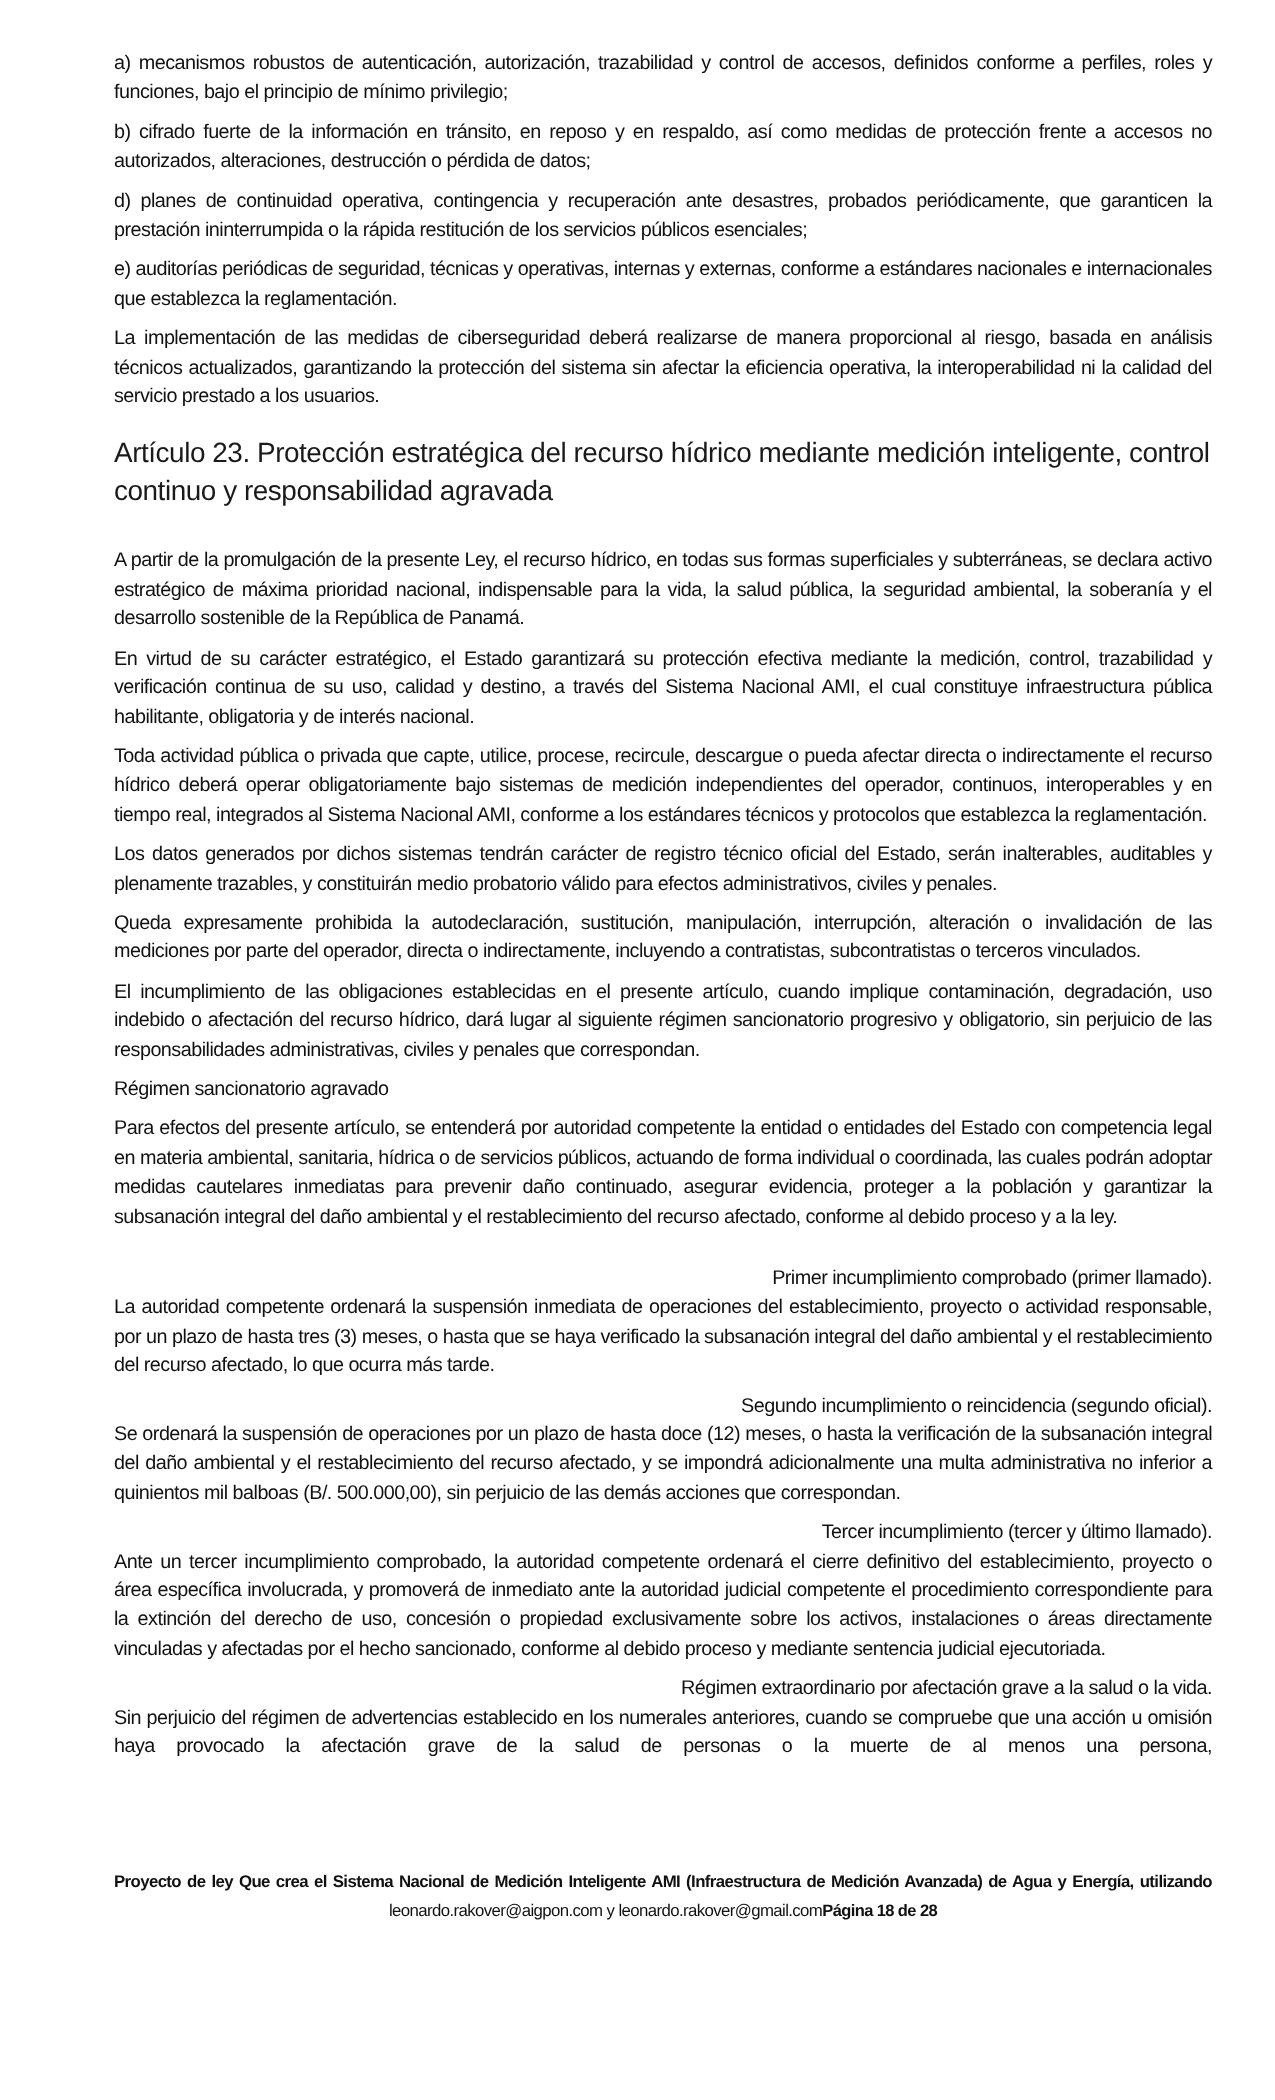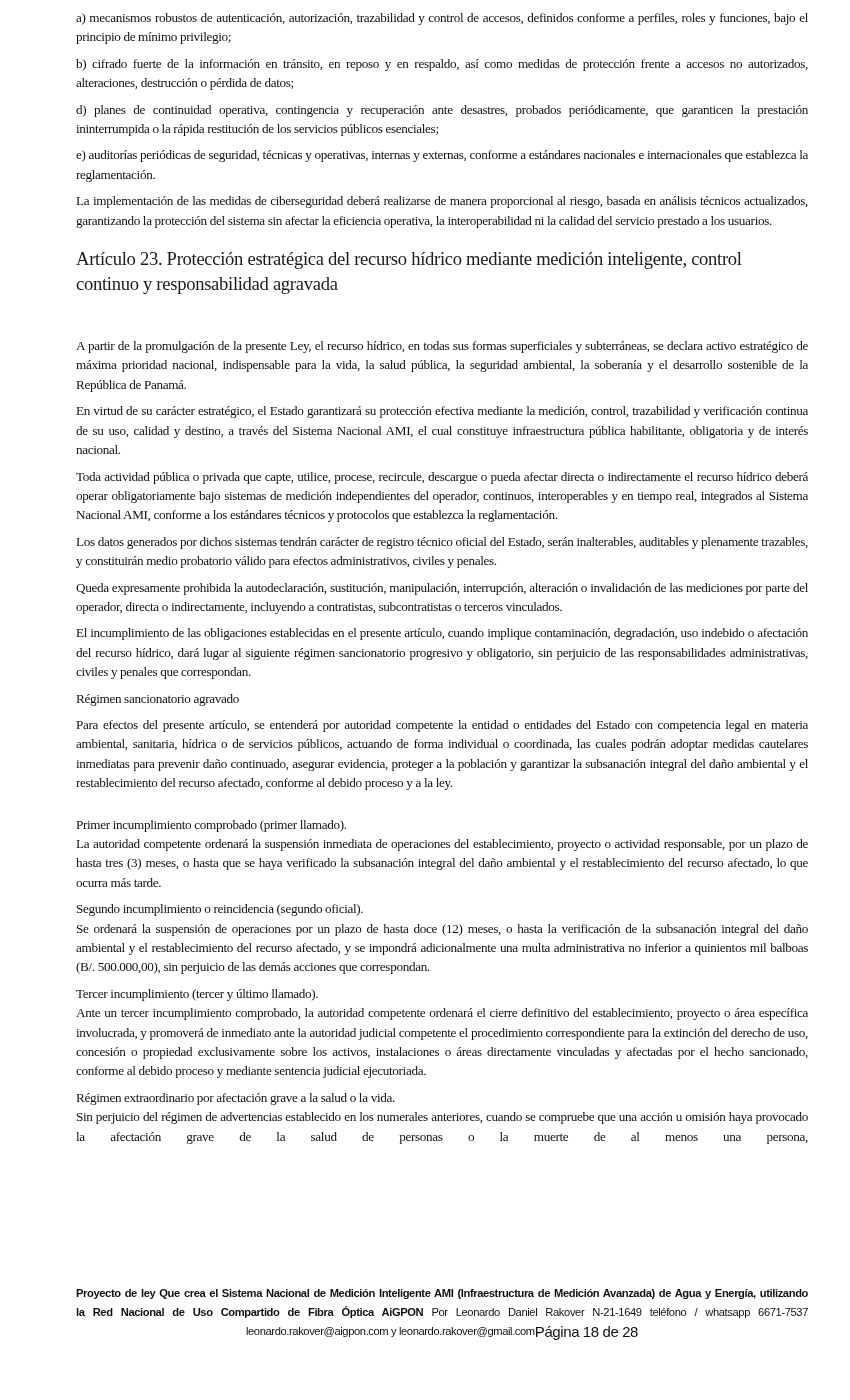--- a/index.html
+++ b/index.html
@@ -1,40 +1,40 @@
 <!DOCTYPE html>
 <html><head>
 <meta charset="utf-8">
 <style>
   html, body { margin: 0; padding: 0; background: #ffffff; }
   body { width: 850px; height: 1400px; overflow: hidden; position: relative; }
   .page {
-    position: absolute; left: 76px; top: 8px; width: 732px;
-    font-family: Liberation Serif, serif;
+    position: absolute; left: 76px; top: 32px; width: 732px;
+    font-family: Liberation Sans, sans-serif;
     font-size: 13.2px; line-height: 19.4px; color: #111111;
     letter-spacing: -0.35px;
   }
   .page p { margin: 0 0 7px 0; text-align: justify; }
   .title {
     font-size: 18.6px; line-height: 25px; font-weight: normal; color: #1a1a1a;
-    margin: 16px 0 40px 0; letter-spacing: -0.3px;
+    margin: 16px 0 24px 0; letter-spacing: -0.3px;
   }
   .block { margin: 0 0 7px 0; }
-  .block .head { display: block; text-align: left; }
+  .block .head { display: block; text-align: right; }
   .block .body { display: block; text-align: justify; }
   .spacer { height: 15px; }
   .footer {
-    position: absolute; left: 76px; top: 1284px; width: 732px;
+    position: absolute; left: 76px; top: 1246px; width: 732px;
     font-family: "Liberation Sans", sans-serif; color: #111111;
     font-size: 11.2px; line-height: 19px; letter-spacing: -0.4px;
   }
   .footer .line1, .footer .line2 { text-align: justify; text-align-last: justify; display: block; }
   .footer b { font-weight: bold; }
   .footer .line3 { display: flex; justify-content: center; font-size: 11.2px; }
-  .footer .page-num { font-size: 15px; }
+  .footer .page-num { font-size: 11px; font-weight: bold; }
 </style>
 </head>
 <body>
 
 <div class="page">
   <p>a) mecanismos robustos de autenticación, autorización, trazabilidad y control de accesos, definidos conforme a perfiles, roles y funciones, bajo el principio de mínimo privilegio;</p>
   <p>b) cifrado fuerte de la información en tránsito, en reposo y en respaldo, así como medidas de protección frente a accesos no autorizados, alteraciones, destrucción o pérdida de datos;</p>
   <p>d) planes de continuidad operativa, contingencia y recuperación ante desastres, probados periódicamente, que garanticen la prestación ininterrumpida o la rápida restitución de los servicios públicos esenciales;</p>
   <p>e) auditorías periódicas de seguridad, técnicas y operativas, internas y externas, conforme a estándares nacionales e internacionales que establezca la reglamentación.</p>
   <p>La implementación de las medidas de ciberseguridad deberá realizarse de manera proporcional al riesgo, basada en análisis técnicos actualizados, garantizando la protección del sistema sin afectar la eficiencia operativa, la interoperabilidad ni la calidad del servicio prestado a los usuarios.</p>
@@ -66,18 +66,17 @@
     <span class="body">Ante un tercer incumplimiento comprobado, la autoridad competente ordenará el cierre definitivo del establecimiento, proyecto o área específica involucrada, y promoverá de inmediato ante la autoridad judicial competente el procedimiento correspondiente para la extinción del derecho de uso, concesión o propiedad exclusivamente sobre los activos, instalaciones o áreas directamente vinculadas y afectadas por el hecho sancionado, conforme al debido proceso y mediante sentencia judicial ejecutoriada.</span>
   </div>
   <div class="block">
     <span class="head">Régimen extraordinario por afectación grave a la salud o la vida.</span>
     <span class="body" style="text-align-last: justify;">Sin perjuicio del régimen de advertencias establecido en los numerales anteriores, cuando se compruebe que una acción u omisión haya provocado la afectación grave de la salud de personas o la muerte de al menos una persona,</span>
   </div>
 </div>
 
 <div class="footer">
   <span class="line1"><b>Proyecto de ley Que crea el Sistema Nacional de Medición Inteligente AMI (Infraestructura de Medición Avanzada) de Agua y Energía, utilizando</b></span>
-  <span class="line2"><b>la Red Nacional de Uso Compartido de Fibra Óptica AiGPON</b><span> Por Leonardo Daniel Rakover N-21-1649 teléfono / whatsapp 6671-7537</span></span>
   <div class="line3">
     <span>leonardo.rakover@aigpon.com y leonardo.rakover@gmail.com</span>
     <span class="page-num">Página 18 de 28</span>
   </div>
 </div>
 
 </body></html>

